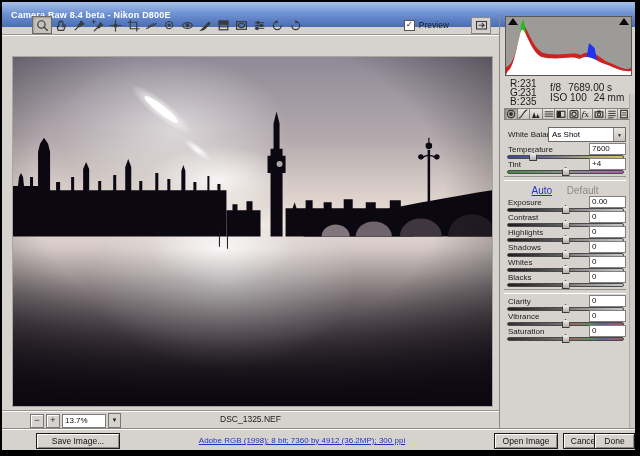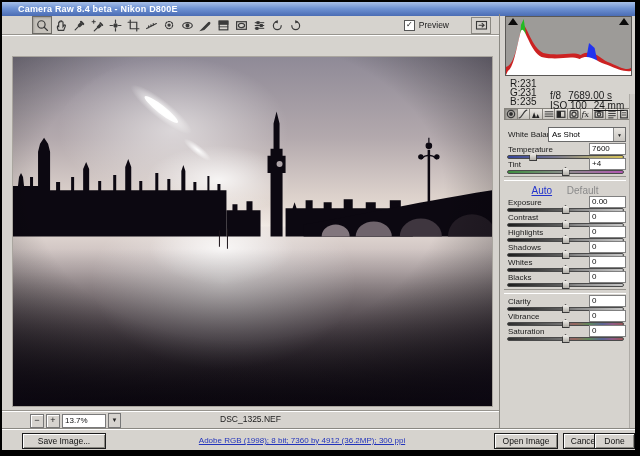--- a/index.html
+++ b/index.html
@@ -1,18 +1,18 @@
 <!DOCTYPE html>
 <html><head>
 <meta charset="utf-8">
 <style>
   html,body{margin:0;padding:0;background:#111;}
   #stage{position:relative;width:640px;height:456px;background:#000;font-family:"Liberation Sans",sans-serif;overflow:hidden;}
   .win{position:absolute;left:2px;top:2px;width:633px;height:448px;background:#d6d3ce;}
-  .titlebar{height:14px;background:linear-gradient(#a7c0e8,#6f93d4 45%,#4a6cb4);display:flex;align-items:center;padding-left:16px;color:#fff;font-size:9px;font-weight:bold;letter-spacing:.2px;}
+  .titlebar{height:25px;background:linear-gradient(#a7c0e8,#6f93d4 45%,#4a6cb4);display:flex;align-items:center;padding-left:9px;color:#fff;font-size:9px;font-weight:bold;letter-spacing:.2px;}
   
   .toolbar{position:absolute;left:0;top:14px;width:497px;height:19px;border-bottom:1px solid #97948e;box-shadow:0 1px 0 #fff;display:flex;align-items:center;padding-left:30px;box-sizing:border-box;}
   .tool{width:18px;height:16px;display:flex;align-items:center;justify-content:center;}
   .tool.sel{border:1px solid #6d6b66;background:#c6c2bb;box-shadow:inset 1px 1px 2px #00000033;}
   .ic{stroke:#3a3a3a;fill:none;stroke-width:1.1;stroke-linecap:round;}
   .spacer{flex:1;}
   .pv{display:flex;align-items:center;gap:4px;margin-right:22px;font-size:8.5px;color:#1a1a1a;}
   .cb{width:9px;height:9px;background:#fff;border:1px solid #555;display:flex;align-items:center;justify-content:center;font-size:8px;line-height:8px;color:#111;}
   .fsbtn{width:18px;height:15px;border:1px solid #8a8882;background:#d6d3ce;display:flex;align-items:center;justify-content:center;margin-right:8px;}
   
@@ -32,21 +32,21 @@
   .wm{position:absolute;right:0px;top:-2px;font-family:"DejaVu Serif",serif;font-size:20px;color:#fff;letter-spacing:-1px;z-index:5;text-shadow:0 0 1px #fff;}
   
   .rpanel{position:absolute;left:497px;top:12px;width:136px;height:414px;border-left:1px solid #8a8882;box-sizing:border-box;}
   .histo{position:relative;margin:2px 3px 0 5px;height:58px;background:#9d9b98;border:1px solid #5a5856;}
   .histo svg{position:absolute;left:0;top:0;width:100%;height:100%;}
   .clip{position:absolute;top:1px;width:0;height:0;border-left:5px solid transparent;border-right:5px solid transparent;border-bottom:7px solid #0a0a0a;}
   .clipL{left:2px;} .clipR{right:2px;}
   .info{position:relative;height:27px;margin-top:3px;font-size:10px;color:#1a1a1a;}
   .rgb{position:absolute;left:10px;top:0;line-height:9px;}
   .rgb b{font-weight:normal;display:inline-block;width:10px;}
-  .exif{position:absolute;left:50px;top:12px;line-height:10px;text-decoration:underline;}
+  .exif{position:absolute;left:50px;top:4px;line-height:10px;}
   .exif .g{display:inline-block;margin-right:7px;}
   .tabs{display:flex;margin:2px 2px 7px 4px;}
   .tab{width:12.6px;height:12px;border:1px solid #85827c;border-right-width:0;background:linear-gradient(#eae7e2,#c6c3bd);display:flex;align-items:center;justify-content:center;box-sizing:border-box;}
   .tab:last-child{border-right-width:1px;}
   .tab.sel{background:#b5b2ac;box-shadow:inset 1px 1px 2px #00000044;}
   .bhdr{margin:0 2px 0 4px;height:12px;border:1px solid #97948e;border-top:1px solid #fff;background:linear-gradient(#e2dfda,#ccc9c3);display:flex;align-items:center;justify-content:center;font-size:8px;color:#222;position:relative;}
   .bmenu{position:absolute;right:3px;top:1px;font-size:8px;color:#444;}
   .controls{position:relative;margin:6px 9px 0 4px;}
   .wbrow{position:relative;height:18px;}
   .lbl{font-size:8px;color:#1a1a1a;}
@@ -253,21 +253,21 @@
     <div class="zoomctl">
       <div class="zbtn">−</div>
       <div class="zbtn">+</div>
       <div class="zfield">13.7%</div>
       <div class="zdd">▼</div>
     </div>
     <div class="fname">DSC_1325.NEF</div>
   </div>
 
   <div class="bottom">
-    <div class="btn" style="left:20px;width:84px;">Save Image...</div>
+    <div class="btn" style="left:34px;width:84px;">Save Image...</div>
     <div class="lnk">Adobe RGB (1998); 8 bit; 7360 by 4912 (36.2MP); 300 ppi</div>
     <div class="btn" style="left:492px;width:64px;">Open Image</div>
     <div class="btn" style="left:561px;width:42px;">Cancel</div>
     <div class="btn" style="left:592px;width:41px;">Done</div>
   </div>
 
   <div class="rpanel">
     <div class="histo">
       <svg viewBox="0 0 134 58" preserveAspectRatio="none">
         <path d="M0,58 L0,50 C10,48 13,22 17,10 C21,2 26,30 40,36 C60,40 70,34 80,38 C95,30 102,44 112,46 C122,50 129,54 134,51 L134,58 Z" fill="#cc2222"></path>

